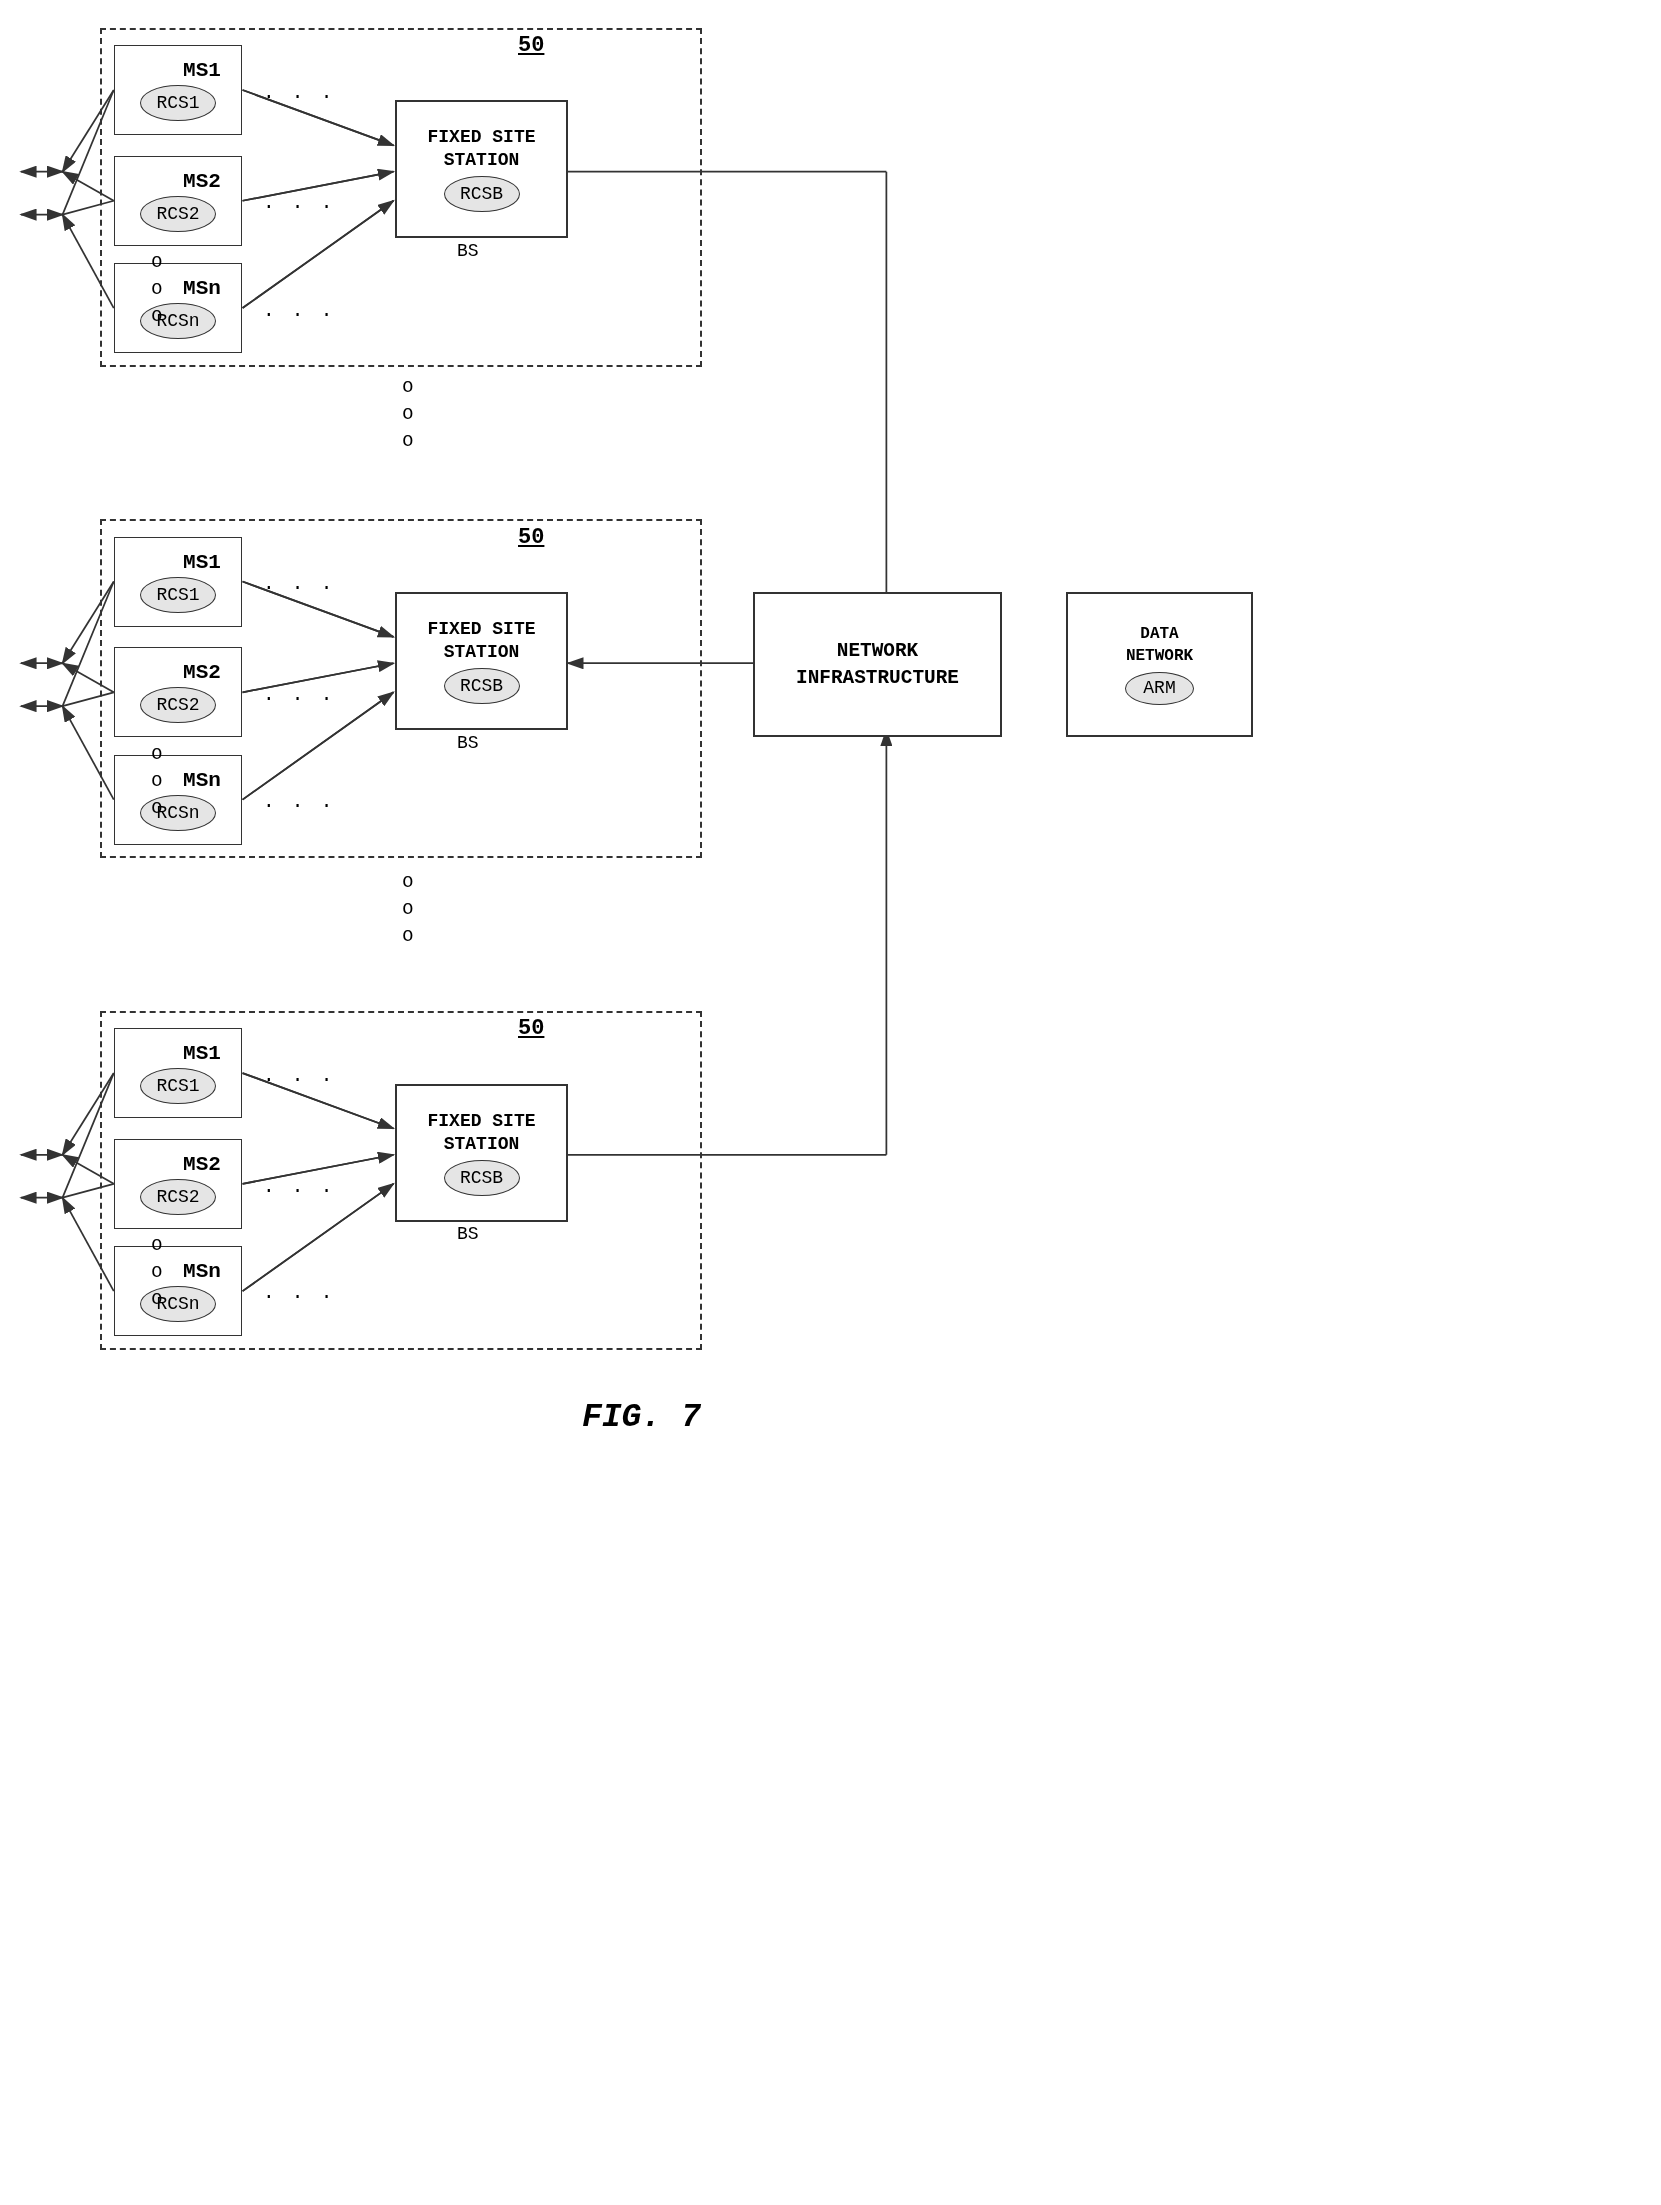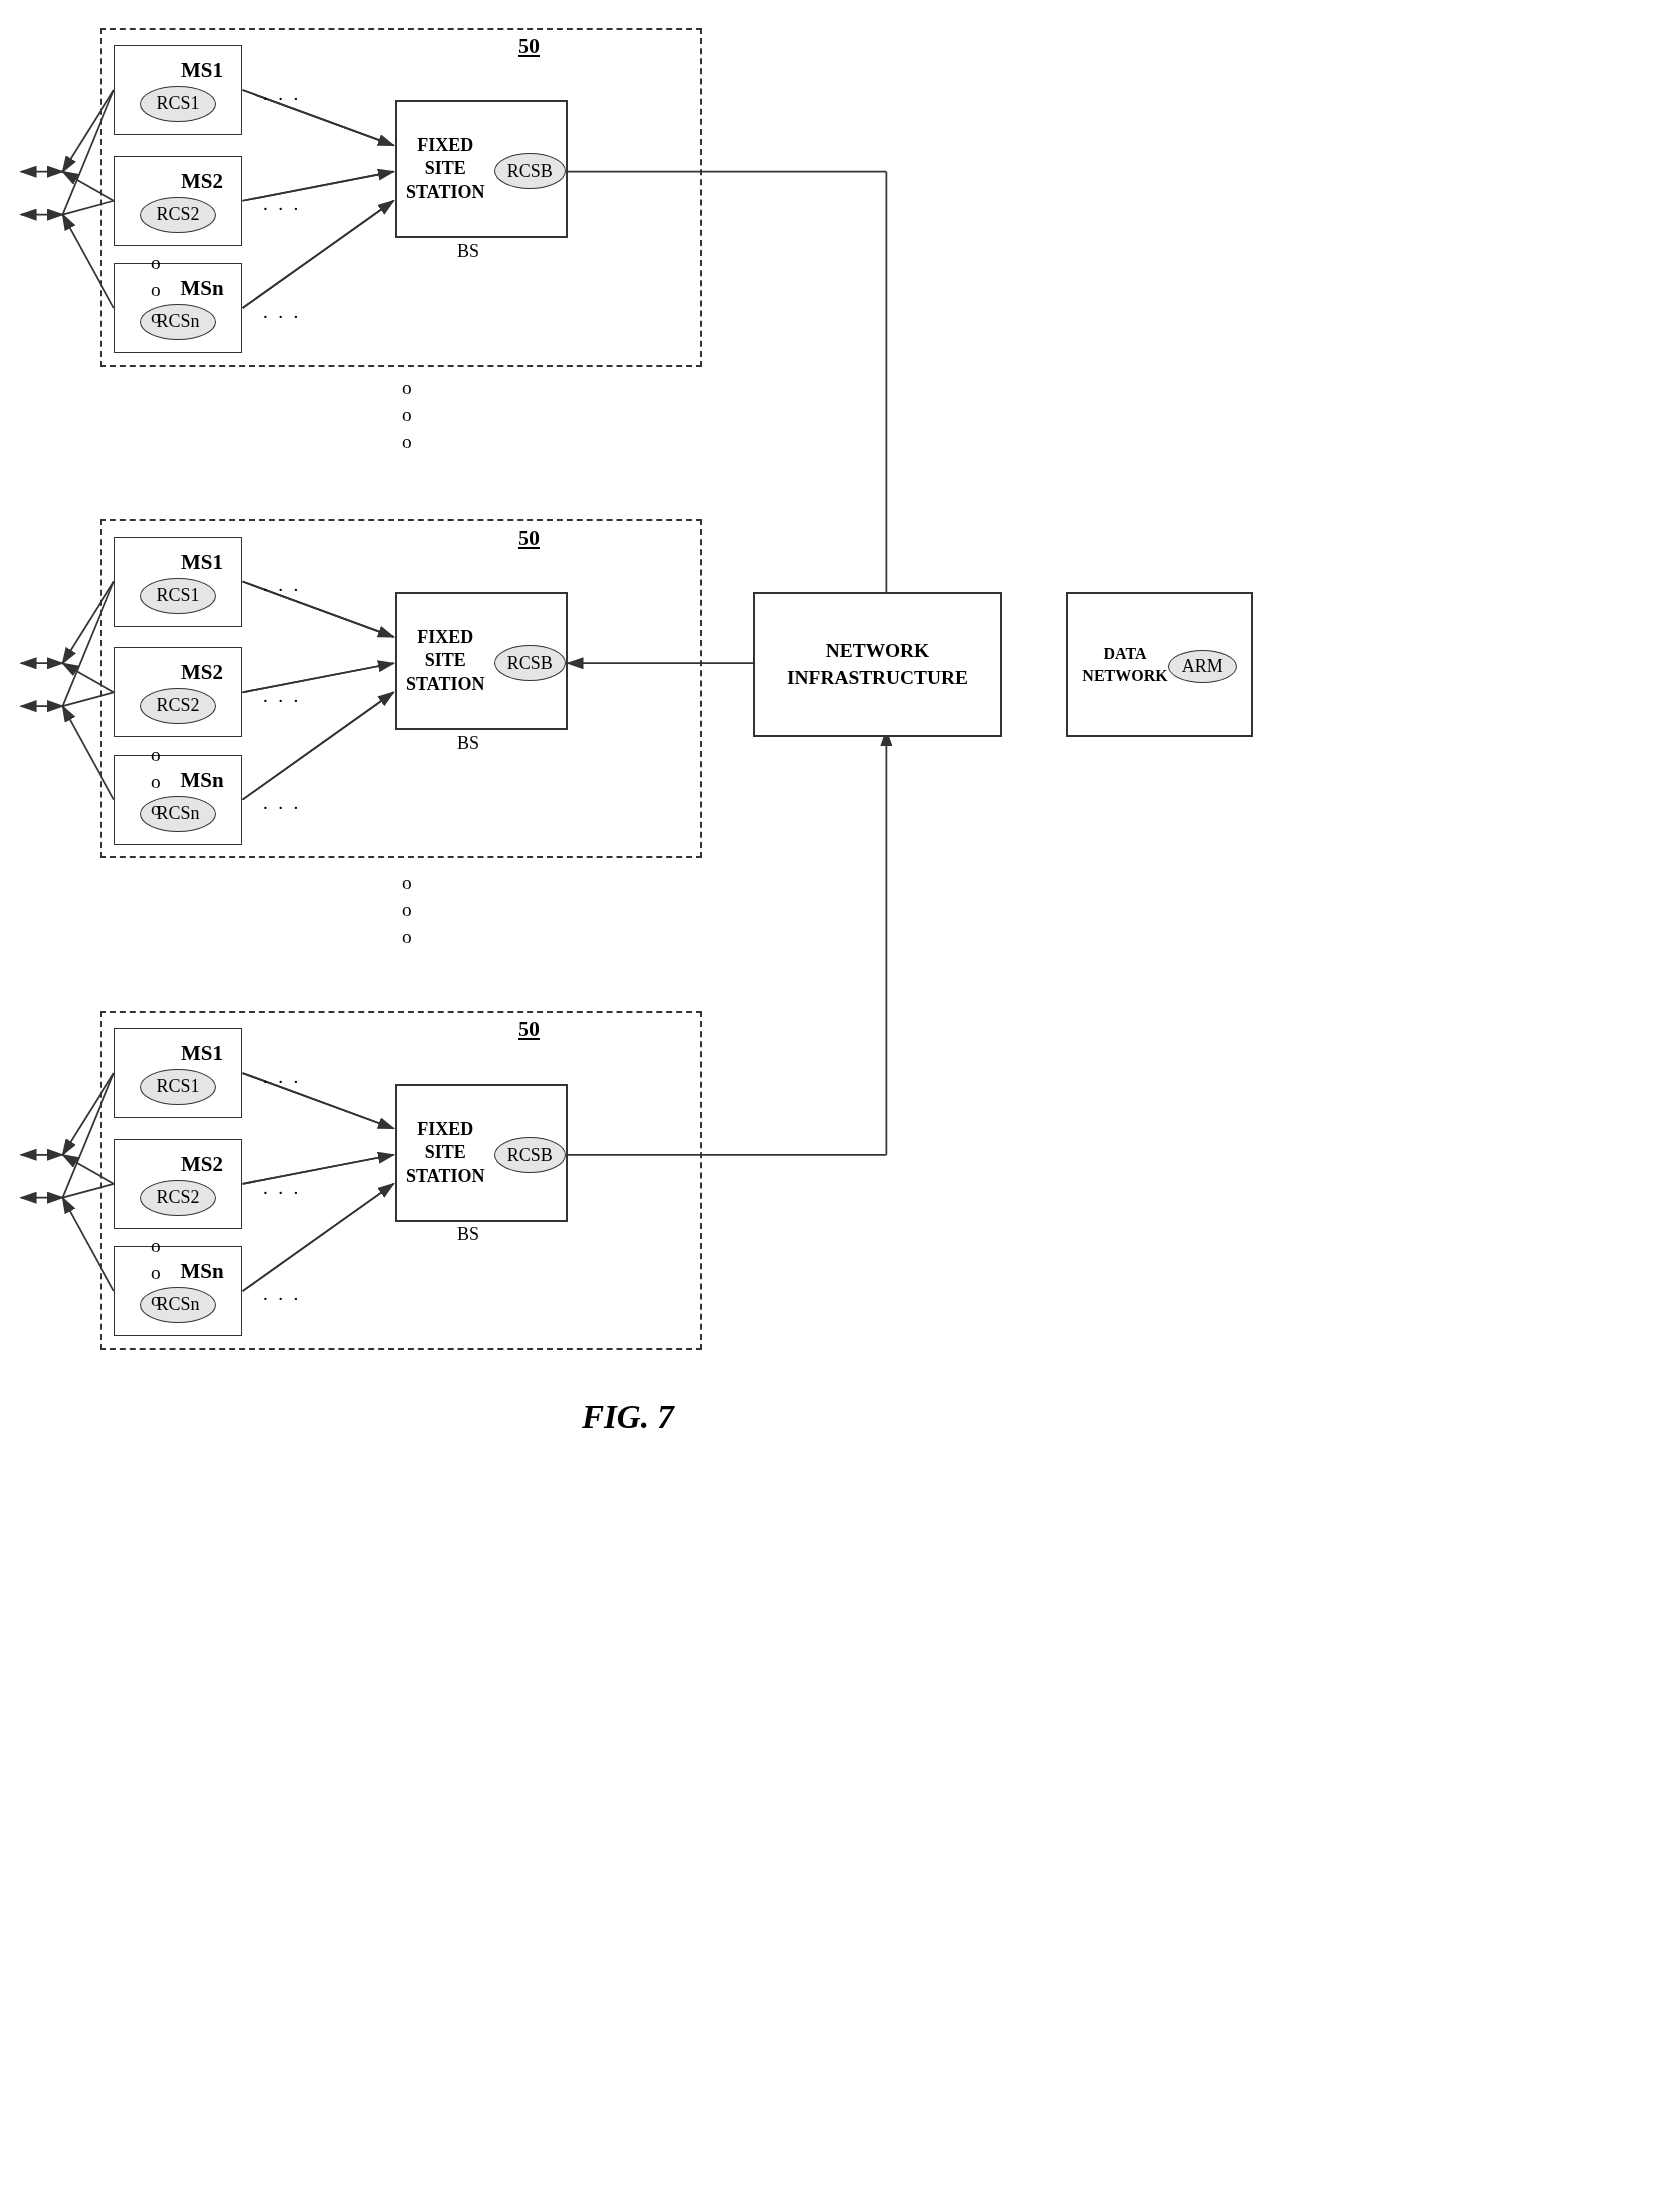--- a/index.html
+++ b/index.html
@@ -10,36 +10,37 @@
       position: relative;
       font-family: 'Times New Roman', Times, serif;
       overflow: hidden;
     }
 
     .diagram-container {
       position: absolute;
       top: 0; left: 0;
       width: 1662px;
       height: 1912px;
+      font-family: Liberation Mono, monospace;
     }
 
     
     .group-box {
       position: absolute;
       border: 2.1px dashed #333;
       background: transparent;
     }
 
     
     .solid-box {
       position: absolute;
       border: 2.1px solid #333;
       background: #fff;
       display: flex;
-      flex-direction: row;
+      flex-direction: column;
       align-items: center;
       justify-content: center;
       text-align: center;
     }
 
     
     .ms-box {
       position: absolute;
       border: 1.7px solid #333;
       background: #fff;

